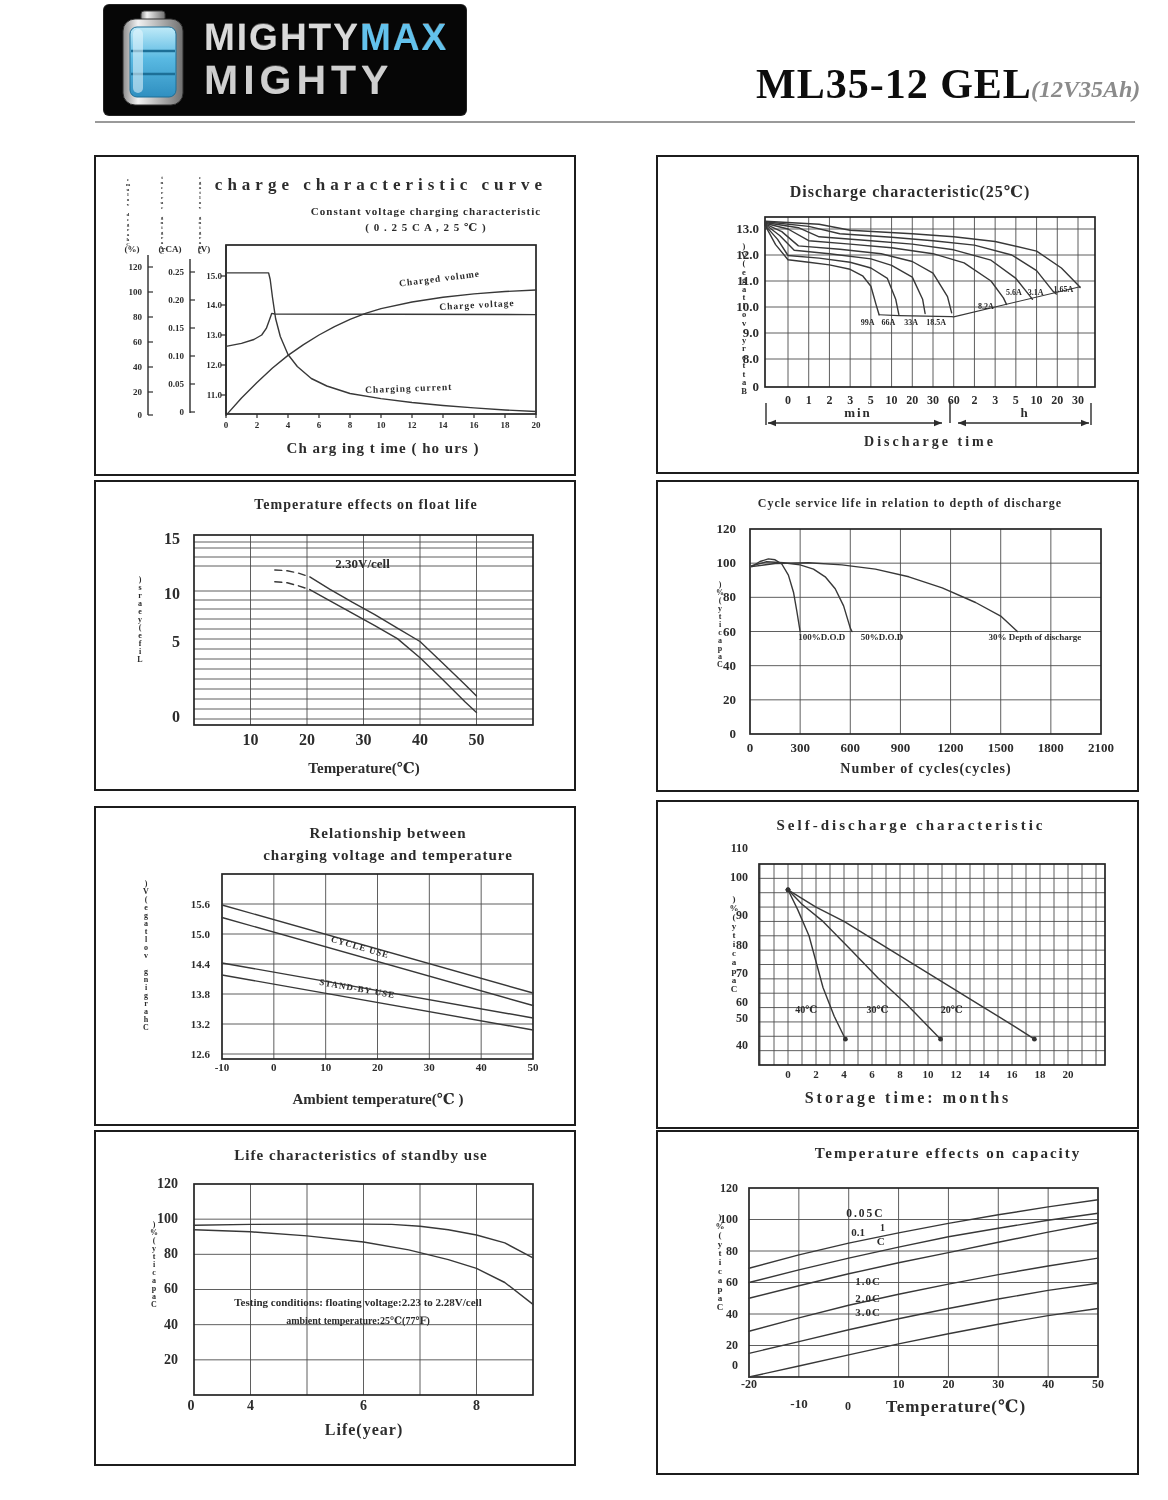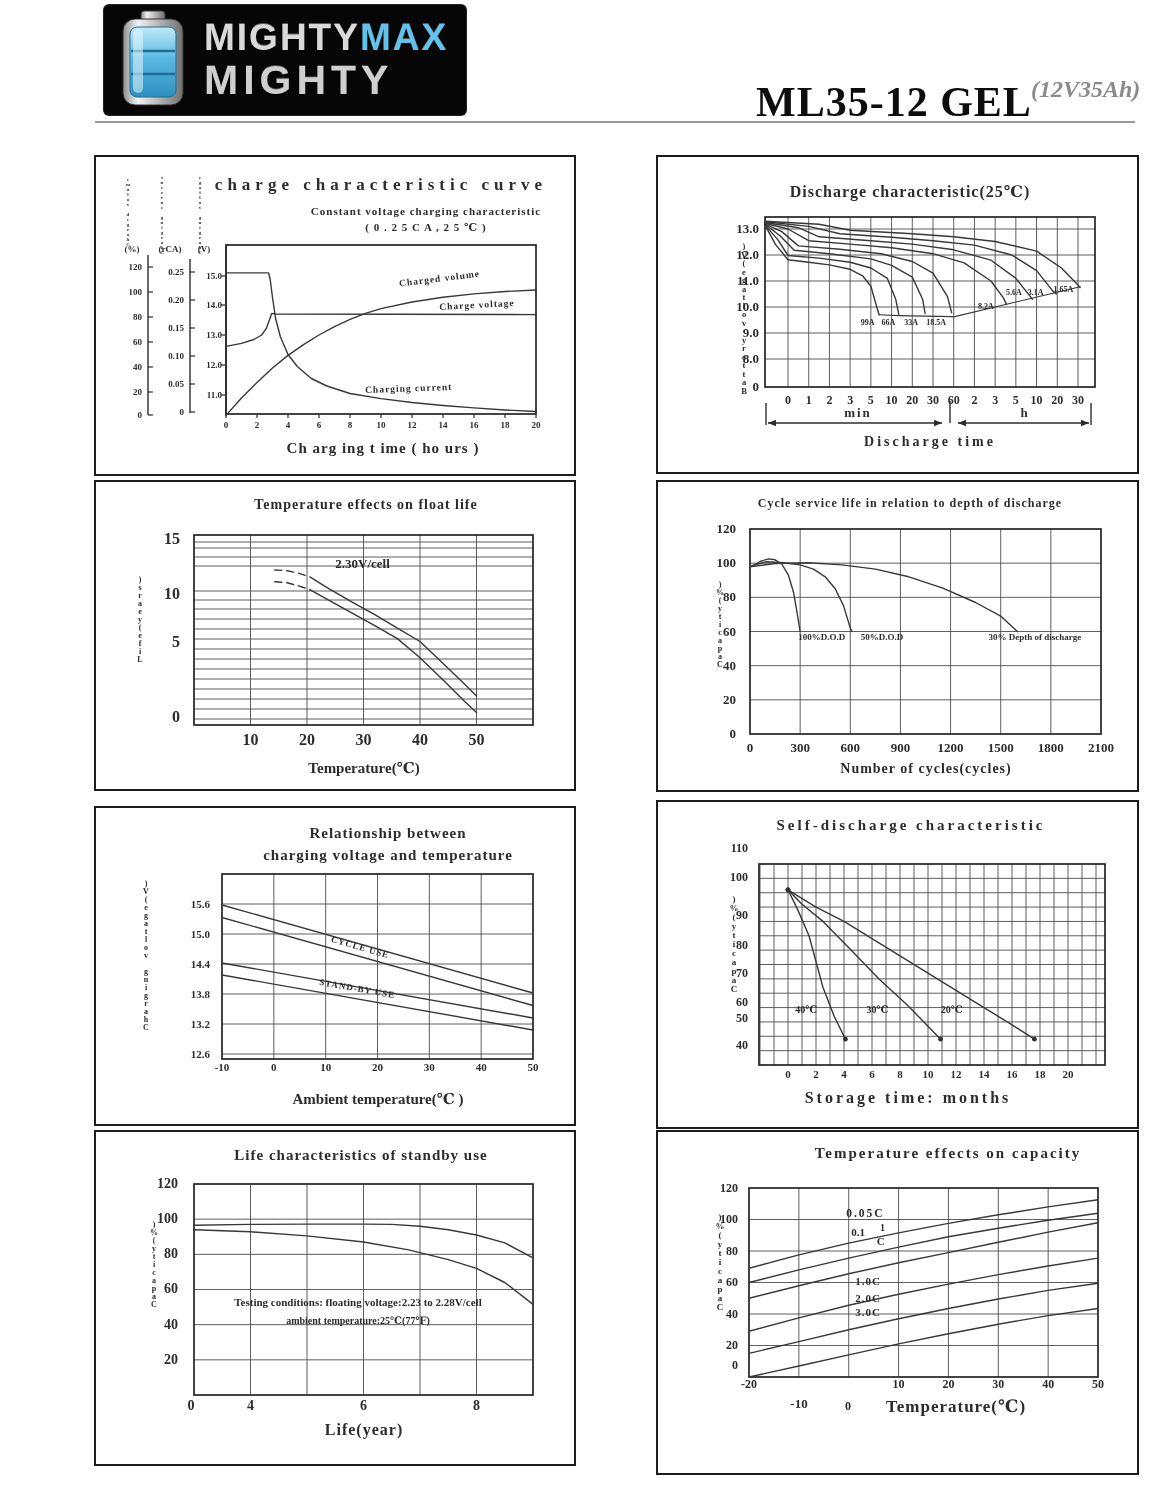--- a/index.html
+++ b/index.html
@@ -10,21 +10,21 @@
   .logo-batt{margin-left:12px;flex:0 0 auto;}
   .logo-text{margin-left:14px;line-height:1;}
   .logo-line1{font-family:"Liberation Sans","DejaVu Sans",sans-serif;font-weight:700;
         font-size:37px;letter-spacing:2px;color:#d9d9d9;
         text-shadow:0 1px 1px #000,0 -1px 0 #ffffff55;}
   .logo-line1 .max{color:#63c2ec;}
   .logo-line2{font-family:"Liberation Sans","DejaVu Sans",sans-serif;font-weight:700;
         font-size:41px;letter-spacing:5px;color:#cfcfcf;margin-top:4px;
         text-shadow:0 1px 1px #000,0 -1px 0 #ffffff44;}
   .model{position:absolute;left:756px;top:60px;font-size:42px;font-weight:700;color:#0d0d0d;
-        letter-spacing:1px;margin-top:18px;}
+        letter-spacing:1px;}
   .spec{position:absolute;left:1031px;top:76px;font-size:24px;font-style:italic;font-weight:600;
         color:#8b8b8b;text-align:right;}
   .rule{position:absolute;left:95px;top:121px;width:1040px;height:2px;background:#9a9a9a;}
   .chart-box{position:absolute;border:2px solid #1c1c1c;background:#fff;}
   .chart-box svg{position:absolute;left:0;top:0;}
   svg text{font-family:"Liberation Serif","DejaVu Serif",serif;fill:#2c2c2c;}
 </style>
 </head>
 <body>
 

